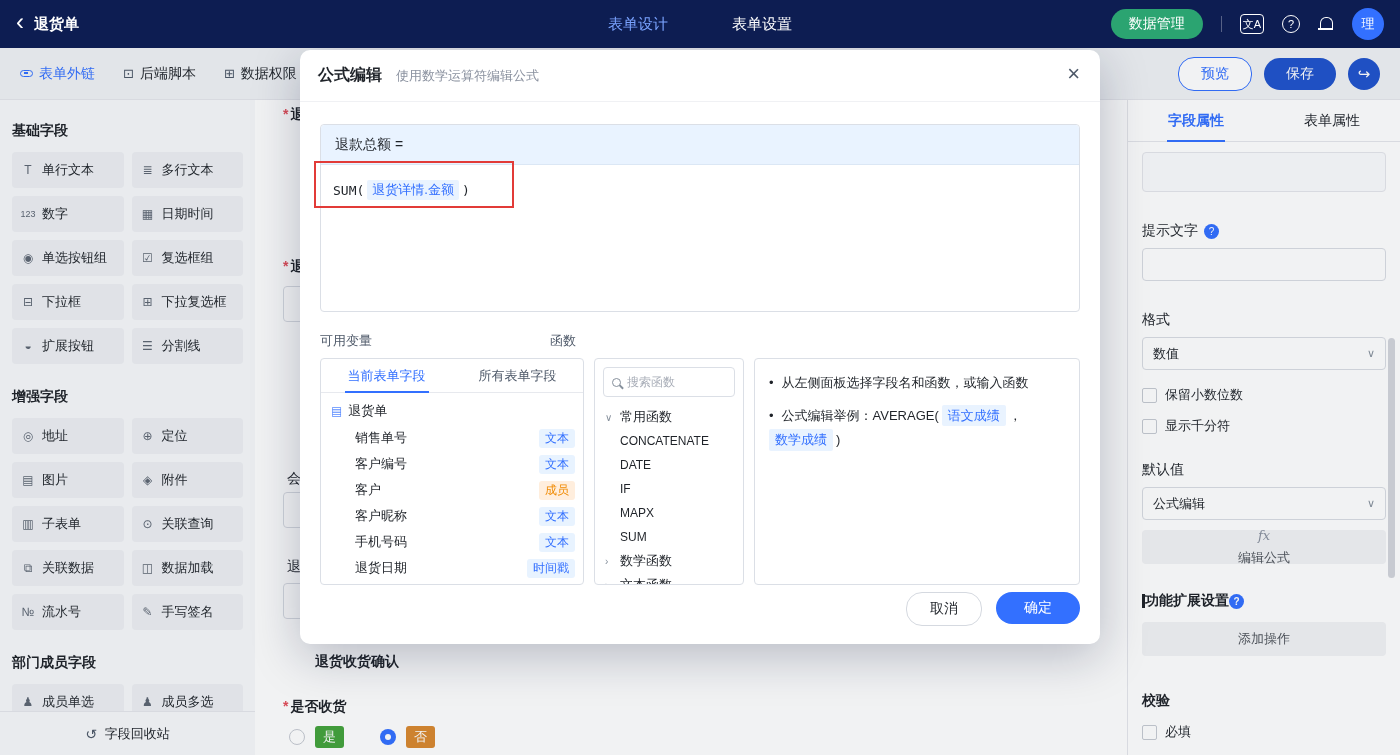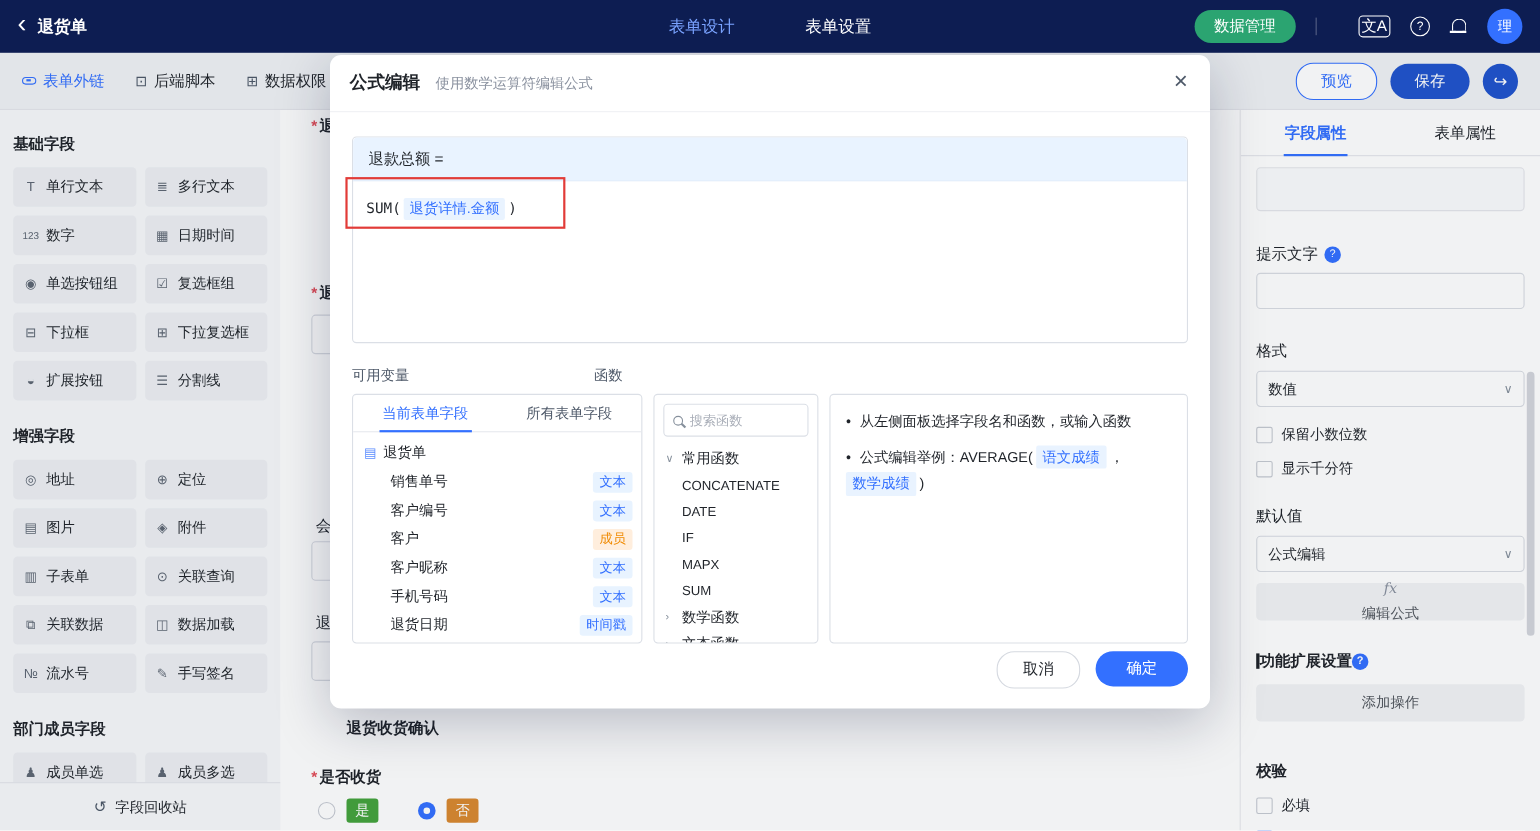--- a/index.html
+++ b/index.html
@@ -11,21 +11,21 @@
   .topbar { position:absolute; top:0; left:0; right:0; height:48px; background:#0d1d52; display:flex; align-items:center; padding:0 16px; color:#fff; z-index:60; }
   .tb-left { display:flex; align-items:center; gap:10px; }
   .back { font-size:24px; line-height:1; margin-top:-4px; cursor:pointer; }
   .tb-title { font-size:15px; font-weight:bold; }
   .tb-center { position:absolute; left:50%; transform:translateX(-50%); display:flex; gap:64px; font-size:15px; }
   .tb-tab { cursor:pointer; }
   .tb-tab.active { color:#7aa3ff; }
   .tb-right { margin-left:auto; display:flex; align-items:center; gap:18px; }
   .green-btn { background:#2ba471; height:30px; border-radius:15px; padding:0 18px; font-size:14px; display:flex; align-items:center; cursor:pointer; }
   .tb-sep { width:1px; height:16px; background:rgba(255,255,255,0.3); }
-  .trans-icon { min-width:24px; height:20px; border:1.5px solid #fff; border-radius:4px; font-size:14px; display:flex; align-items:center; justify-content:center; padding:0 2px; cursor:pointer;margin-left:20px; }
+  .trans-icon { min-width:24px; height:20px; border:1.5px solid #fff; border-radius:4px; font-size:11px; display:flex; align-items:center; justify-content:center; padding:0 2px; cursor:pointer; }
   .help-circ { width:18px; height:18px; border:1.5px solid #fff; border-radius:50%; font-size:11px; display:flex; align-items:center; justify-content:center; cursor:pointer; }
   .bell { position:relative; width:16px; height:16px; cursor:pointer; }
   .bell::before { content:""; position:absolute; left:2px; top:1px; width:11px; height:10px; border:1.5px solid #fff; border-bottom:none; border-radius:6px 6px 0 0; }
   .bell::after { content:""; position:absolute; left:0; top:12px; width:15px; height:1.5px; background:#fff; }
   .avatar { width:32px; height:32px; border-radius:50%; background:#3370ff; display:flex; align-items:center; justify-content:center; font-size:13px; cursor:pointer; }
 
   
   .toolbar { position:absolute; top:48px; left:0; right:0; height:52px; background:#f0f2f5; display:flex; align-items:center; padding:0 20px; border-bottom:1px solid #e5e6eb; z-index:10; }
   .tl-link { display:flex; align-items:center; gap:6px; font-size:14px; margin-right:28px; color:#1f2329; cursor:pointer; }
   .tl-link.blue { color:#3370ff; }
@@ -93,21 +93,21 @@
   .modal { position:absolute; left:300px; top:50px; width:800px; height:594px; background:#fff; border-radius:10px; box-shadow:0 12px 48px rgba(15,25,60,0.25); z-index:50; }
   .m-head { height:52px; display:flex; align-items:center; padding:0 18px; gap:14px; border-bottom:1px solid #f0f1f4; }
   .m-title { font-size:16px; font-weight:bold; }
   .m-sub { font-size:13px; color:#8a919f; }
   .m-close { position:absolute; right:20px; top:13px; font-size:22px; color:#4e5969; cursor:pointer; line-height:1; }
   .m-formula { margin:22px 20px 0; height:188px; border:1px solid #dbdfe6; border-radius:4px; position:relative; }
   .mf-target { height:40px; background:#e9f3ff; display:flex; align-items:center; padding:0 14px; font-size:14px; border-radius:4px 4px 0 0; border-bottom:1px solid #dbe7f5; }
   .mf-body { padding:15px 12px; font-family:"DejaVu Sans Mono",monospace; font-size:13px; display:flex; align-items:center; gap:3px; }
   .mf-token { color:#3370ff; background:#e9f3ff; padding:1px 5px; border-radius:2px; font-family:"Liberation Sans",sans-serif; font-size:13px; cursor:pointer; }
   .annotation { position:absolute; left:-7px; top:36px; width:200px; height:47px; border:2px solid #e23b38; z-index:5; pointer-events:none; }
-  .m-labels { display:flex; margin:20px 20px 0; font-size:13px; color:#4e5969; }
+  .m-labels { display:flex; margin:20px 20px 0; gap:10px; font-size:13px; color:#4e5969; }
   .m-labels span { display:block; }
   .ml-1 { width:220px; } .ml-2 { width:150px; }
   .m-cols { display:flex; margin:8px 20px 0; gap:10px; height:227px; }
   .m-col { border:1px solid #dbdfe6; border-radius:4px; background:#fff; overflow:hidden; }
   .col-vars { width:264px; flex:none; }
   .col-funcs { width:150px; flex:none; }
   .col-help { flex:1; padding:14px; font-size:13px; }
   .v-tabs { display:flex; height:34px; border-bottom:1px solid #e7e9ee; font-size:13px; }
   .v-tab { flex:1; display:flex; align-items:center; justify-content:center; color:#4e5969; position:relative; cursor:pointer; }
   .v-tab.active { color:#3370ff; }

